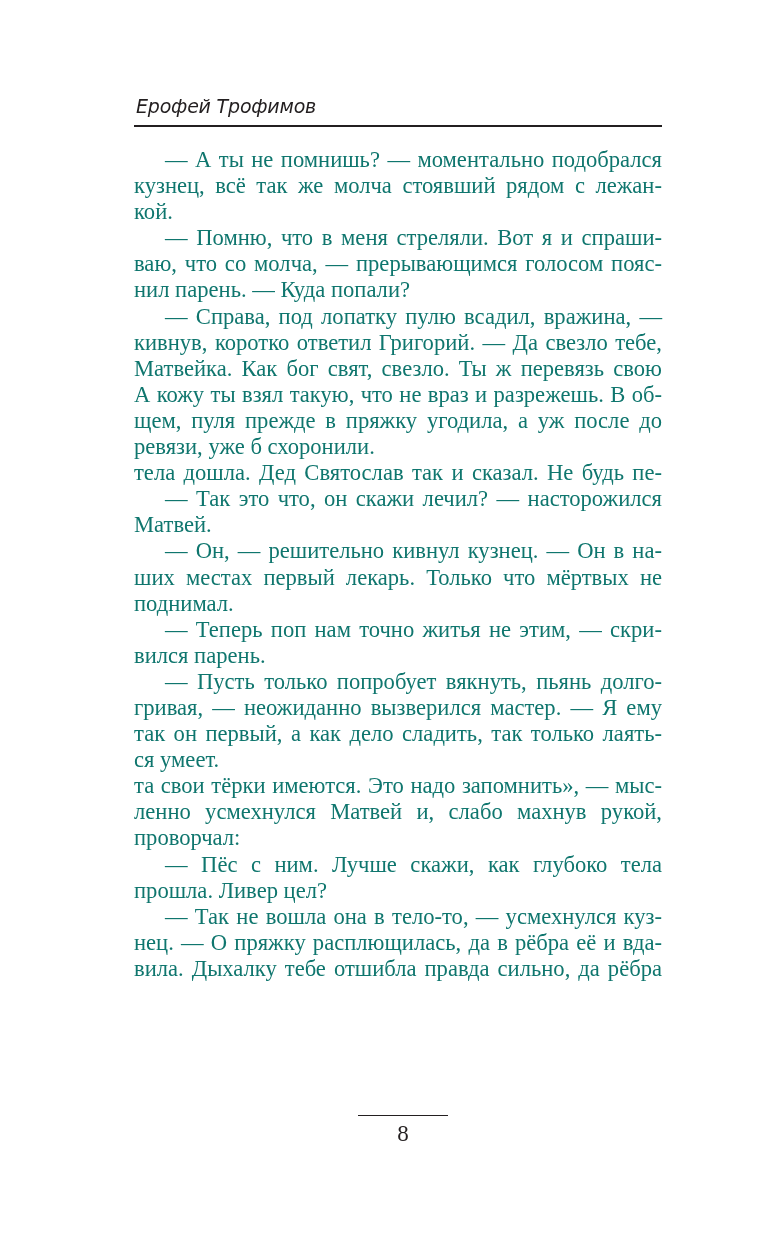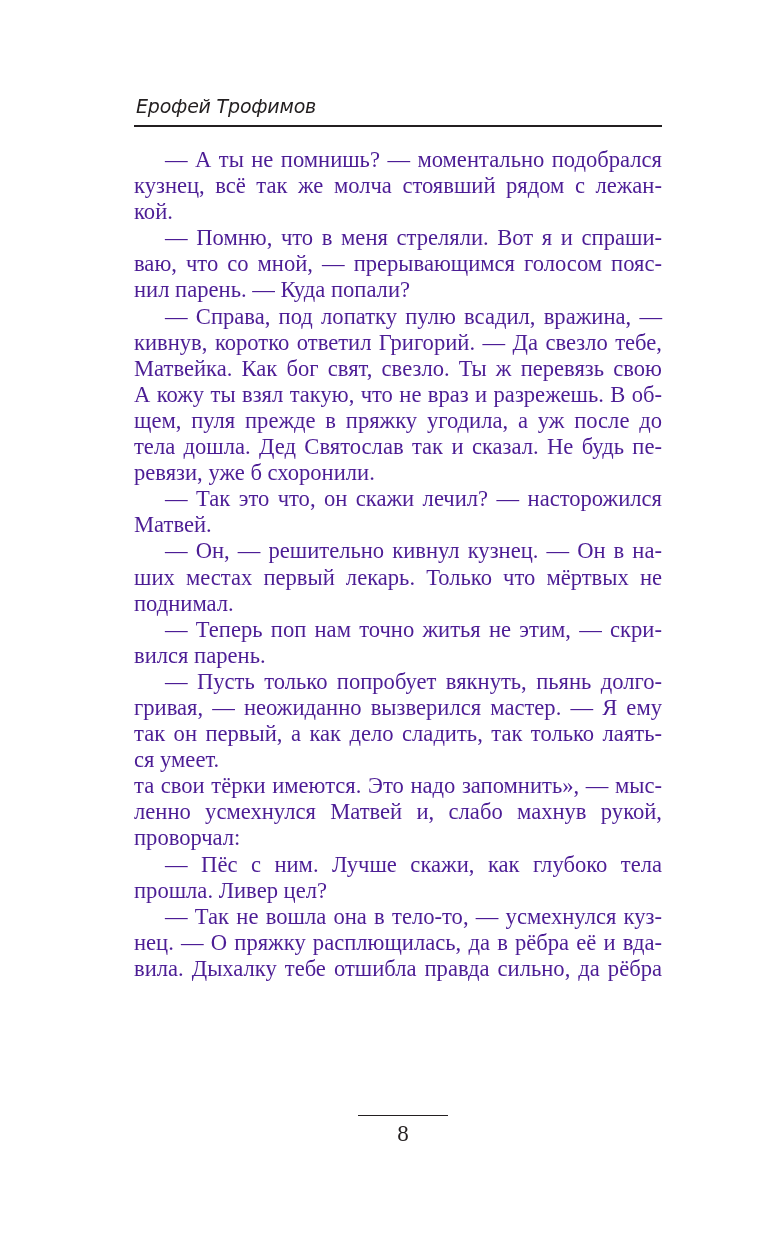--- a/index.html
+++ b/index.html
@@ -40,21 +40,21 @@
       background: #231f20;
     }
     .body-text {
       position: absolute;
       left: 134px;
       top: 147px;
       width: 528px;
       font-family: "Liberation Serif", serif;
       font-size: 22.6px;
       line-height: 26.1px;
-      color: #4c1d95;
+      color: #0f766e;
     }
     .line {
       display: block;
       white-space: nowrap;
       text-align: justify;
       text-align-last: justify;
       height: 26.1px;
     }
     .line.indent { padding-left: 31px; }
     .line.last { text-align-last: left; }
@@ -82,29 +82,29 @@
 
 <div class="page">
   <div class="running-head">Ерофей Трофимов</div>
   <div class="head-rule"></div>
 
   <div class="body-text" id="body-text">
       <span class="line indent">— А ты не помнишь? — моментально подобрался</span>
       <span class="line">кузнец, всё так же молча стоявший рядом с лежан-</span>
       <span class="line last">кой.</span>
       <span class="line indent">— Помню, что в меня стреляли. Вот я и спраши-</span>
-      <span class="line">ваю, что со мной, — прерывающимся голосом пояс-</span>
+      <span class="line">ваю, что со молча, — прерывающимся голосом пояс-</span>
       <span class="line last">нил парень. — Куда попали?</span>
       <span class="line indent">— Справа, под лопатку пулю всадил, вражина, —</span>
       <span class="line">кивнув, коротко ответил Григорий. — Да свезло тебе,</span>
       <span class="line">Матвейка. Как бог свят, свезло. Ты ж перевязь свою</span>
       <span class="line">А кожу ты взял такую, что не враз и разрежешь. В об-</span>
       <span class="line">щем, пуля прежде в пряжку угодила, а уж после до</span>
+      <span class="line last">ревязи, уже б схоронили.</span>
       <span class="line">тела дошла. Дед Святослав так и сказал. Не будь пе-</span>
-      <span class="line last">ревязи, уже б схоронили.</span>
       <span class="line indent">— Так это что, он скажи лечил? — насторожился</span>
       <span class="line last">Матвей.</span>
       <span class="line indent">— Он, — решительно кивнул кузнец. — Он в на-</span>
       <span class="line">ших местах первый лекарь. Только что мёртвых не</span>
       <span class="line last">поднимал.</span>
       <span class="line indent">— Теперь поп нам точно житья не этим, — скри-</span>
       <span class="line last">вился парень.</span>
       <span class="line indent">— Пусть только попробует вякнуть, пьянь долго-</span>
       <span class="line">гривая, — неожиданно вызверился мастер. — Я ему</span>
       <span class="line">так он первый, а как дело сладить, так только лаять-</span>

